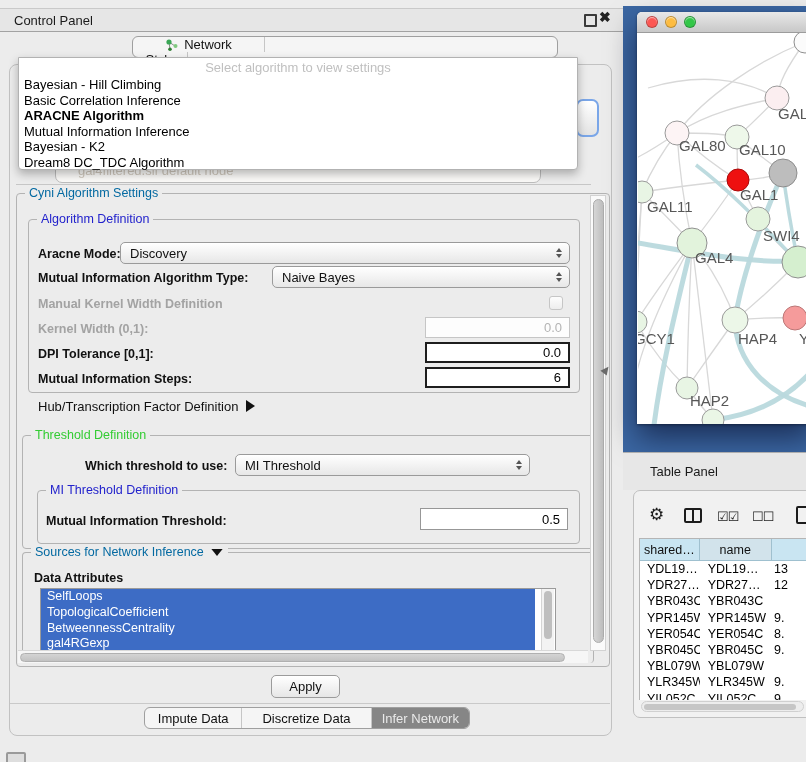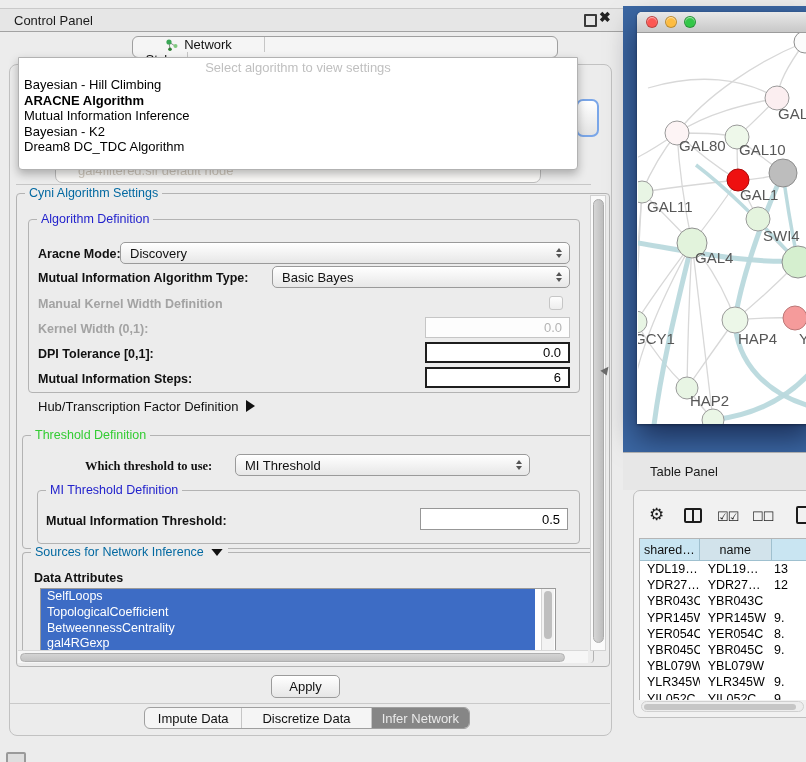--- a/index.html
+++ b/index.html
@@ -159,20 +159,21 @@
 
 <div class="abs" id="outer-border"></div>
 <div class="abs" id="ghost-combo">gal4filtered.sif default node</div>
 <div class="abs" id="blue-frag"></div>
 <div class="abs" id="hline-a"></div>
 
 <div class="abs" id="dropdown">
   <div class="dd-placeholder">Select algorithm to view settings</div>
   <div>
       <div class="dd-item">Bayesian - Hill Climbing</div>
+      <div class="dd-item">Basic Correlation Inference</div>
       <div class="dd-item sel">ARACNE Algorithm</div>
       <div class="dd-item">Mutual Information Inference</div>
       <div class="dd-item">Bayesian - K2</div>
       <div class="dd-item">Dream8 DC_TDC Algorithm</div>
     </div>
 </div>
 
 <div class="abs group" style="left:16px;top:193px;width:592px;height:472px;">
   <span class="gtitle">Cyni Algorithm Settings</span>
 </div>
@@ -185,21 +186,21 @@
 <div class="abs combo" style="left:120px;top:242px;width:450px;height:22px;">
   <span>Discovery</span>
   <span class="arrows">
       <span class="arr-up"></span>
       <span class="arr-dn"></span>
     </span>
 </div>
 
 <div class="abs flabel" style="left:38px;top:271px;">Mutual Information Algorithm Type:</div>
 <div class="abs combo" style="left:272px;top:266px;width:298px;height:22px;">
-  <span>Basic Bayes</span>
+  <span>Naive Bayes</span>
   <span class="arrows">
       <span class="arr-up"></span>
       <span class="arr-dn"></span>
     </span>
 </div>
 
 <div class="abs flabel disabled" style="left:38px;top:297px;">Manual Kernel Width Definition</div>
 <div class="abs checkbox" style="left:549px;top:296px;"></div>
 
 <div class="abs flabel disabled" style="left:38px;top:322px;">Kernel Width (0,1):</div>
@@ -211,21 +212,21 @@
 <div class="abs flabel" style="left:38px;top:372px;">Mutual Information Steps:</div>
 <div class="abs tfield strong" style="left:425px;top:367px;width:145px;height:21px;">6</div>
 
 <div class="abs" style="left:38px;top:399px;font-size:13px;color:#111;z-index:2;">
   <span>Hub/Transcription Factor Definition</span><span class="tri-right"></span>
 </div>
 
 <div class="abs group" style="left:22px;top:435px;width:570px;height:112px;">
   <span class="gtitle green">Threshold Definition</span>
 </div>
-<div class="abs flabel" style="left:85px;top:459px;font-family:Liberation Serif, serif;">Which threshold to use:</div>
+<div class="abs flabel" style="left:85px;top:459px;">Which threshold to use:</div>
 <div class="abs combo" style="left:235px;top:454px;width:295px;height:22px;">
   <span>MI Threshold</span>
   <span class="arrows">
       <span class="arr-up"></span>
       <span class="arr-dn"></span>
     </span>
 </div>
 <div class="abs group" style="left:37px;top:490px;width:541px;height:52px;">
   <span class="gtitle blue">MI Threshold Definition</span>
 </div>

